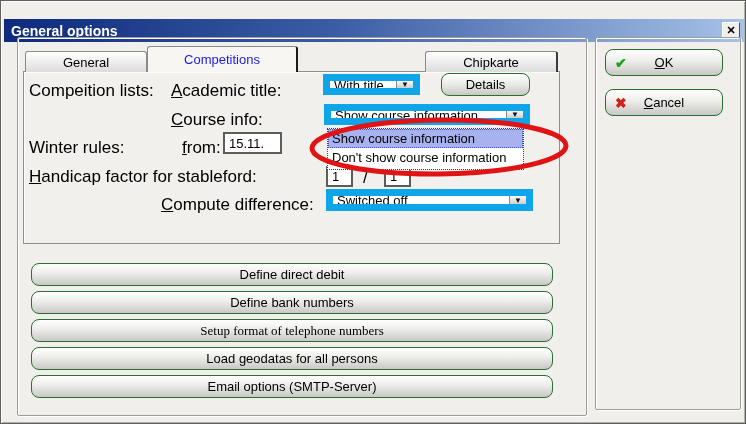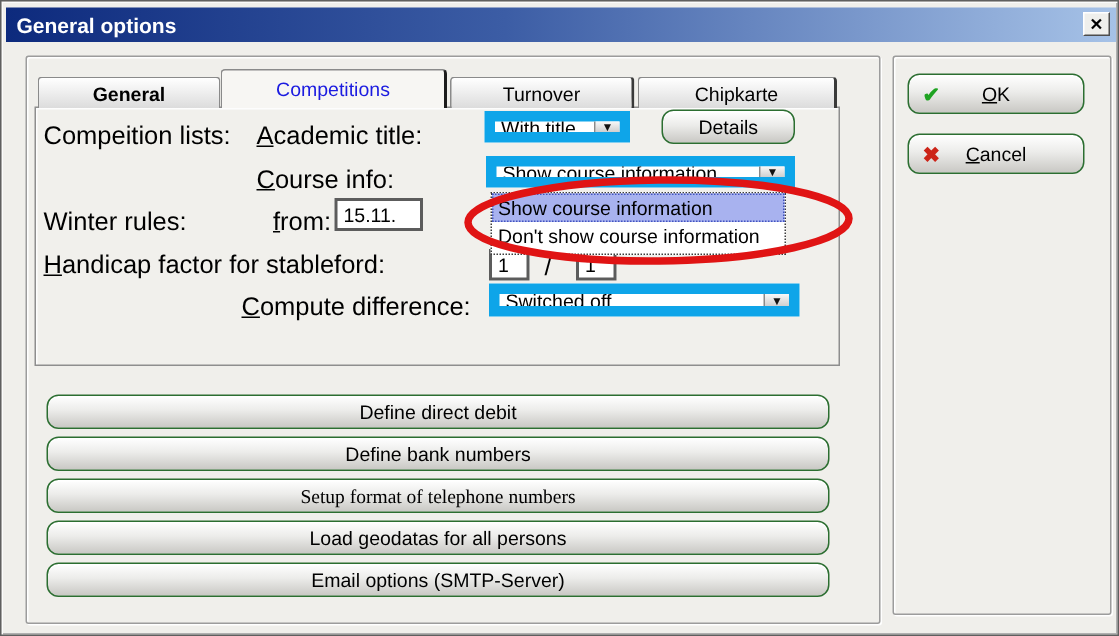--- a/index.html
+++ b/index.html
@@ -3,42 +3,42 @@
 <meta charset="utf-8">
 <style>
   html,body { margin:0; padding:0; background:#cfcfcf; }
   * { box-sizing:border-box; font-family:"Liberation Sans", sans-serif; }
 
   .dialog { position:relative; width:746px; height:424px; background:#f0efeb;
             border:1px solid #5f5f5f; overflow:hidden;
             box-shadow: inset 1px 1px 0 #fbfbfb, inset -1px -1px 0 #b0b0b0; }
 
   
-  .titlebar { position:absolute; left:3px; top:4px; width:740px; height:23px;
+  .titlebar { position:absolute; left:3px; top:18px; width:740px; height:23px;
               background:linear-gradient(to right,#0d2a7d 0%,#3c5da5 45%,#a6c2e7 100%);
               color:#fff; font-weight:bold; font-size:14px;
               display:flex; align-items:center; padding-left:7px; }
   .close-btn { position:absolute; right:4px; top:3px; width:18px; height:16px;
                background:#efefec; color:#000; font-size:11px; font-weight:900;
                border:1px solid; border-color:#ffffff #4d4d4d #4d4d4d #ffffff;
                display:flex; align-items:center; justify-content:center; cursor:default; }
 
   
   .frame { position:absolute; border:1px solid #9c9c9c; border-radius:2px;
            box-shadow: inset 1px 1px 0 #ffffff, 1px 1px 0 #ffffff; }
   .frame-left  { left:16px; top:36px; width:570px; height:379px; }
   .frame-right { left:594px; top:36px; width:146px; height:373px; }
 
   
   .tab { position:absolute; top:50px; height:21px; font-size:13px; color:#000;
          background:linear-gradient(#ffffff,#dcdcdc);
          border:1px solid #8a8a8a; border-bottom:none; border-radius:3px 3px 0 0;
          border-right:2px solid #3a3a3a;
          display:flex; align-items:center; justify-content:center; z-index:3; cursor:default; }
-  .tab-general      { left:24px;  width:122px; border-right:1px solid #8a8a8a;font-weight:bold; }
+  .tab-general      { left:24px;  width:122px; border-right:1px solid #8a8a8a; }
   .tab-competitions { left:146px; width:151px; top:45px; height:26px; z-index:5;
                       background:#f7f6f3; color:#1b1be0; border-right:2px solid #1c1c1c; }
   .tab-turnover     { left:299px; width:123px; }
   .tab-chipkarte    { left:424px; width:133px; }
 
   .tab-panel { position:absolute; left:22px; top:70px; width:537px; height:173px;
                background:#f1f0ec; border:1px solid #8e8e8e; z-index:2;
                box-shadow: inset 1px 1px 0 #fdfdfd; }
 
   .lbl { position:absolute; font-size:17px; color:#000; white-space:nowrap; z-index:4; }
@@ -86,21 +86,20 @@
   <div class="titlebar">
     <span>General options</span>
     <span class="close-btn">✕</span>
   </div>
 
   <div class="frame frame-left"></div>
   <div class="frame frame-right"></div>
 
   <div class="tab tab-general">General</div>
   <div class="tab tab-competitions">Competitions</div>
-  <div class="tab tab-turnover">Turnover</div>
   <div class="tab tab-chipkarte">Chipkarte</div>
 
   <div class="tab-panel"></div>
 
   <span class="lbl" style="left:28px; top:80px;">Compeition lists:</span>
   <span class="lbl" style="left:170px; top:80px;">
     <span class="ul">A</span><span>cademic title:</span>
   </span>
   <div class="combo" style="left:322px; top:73px; width:97px; height:21px;">
     <span class="combo-value">With title</span>

